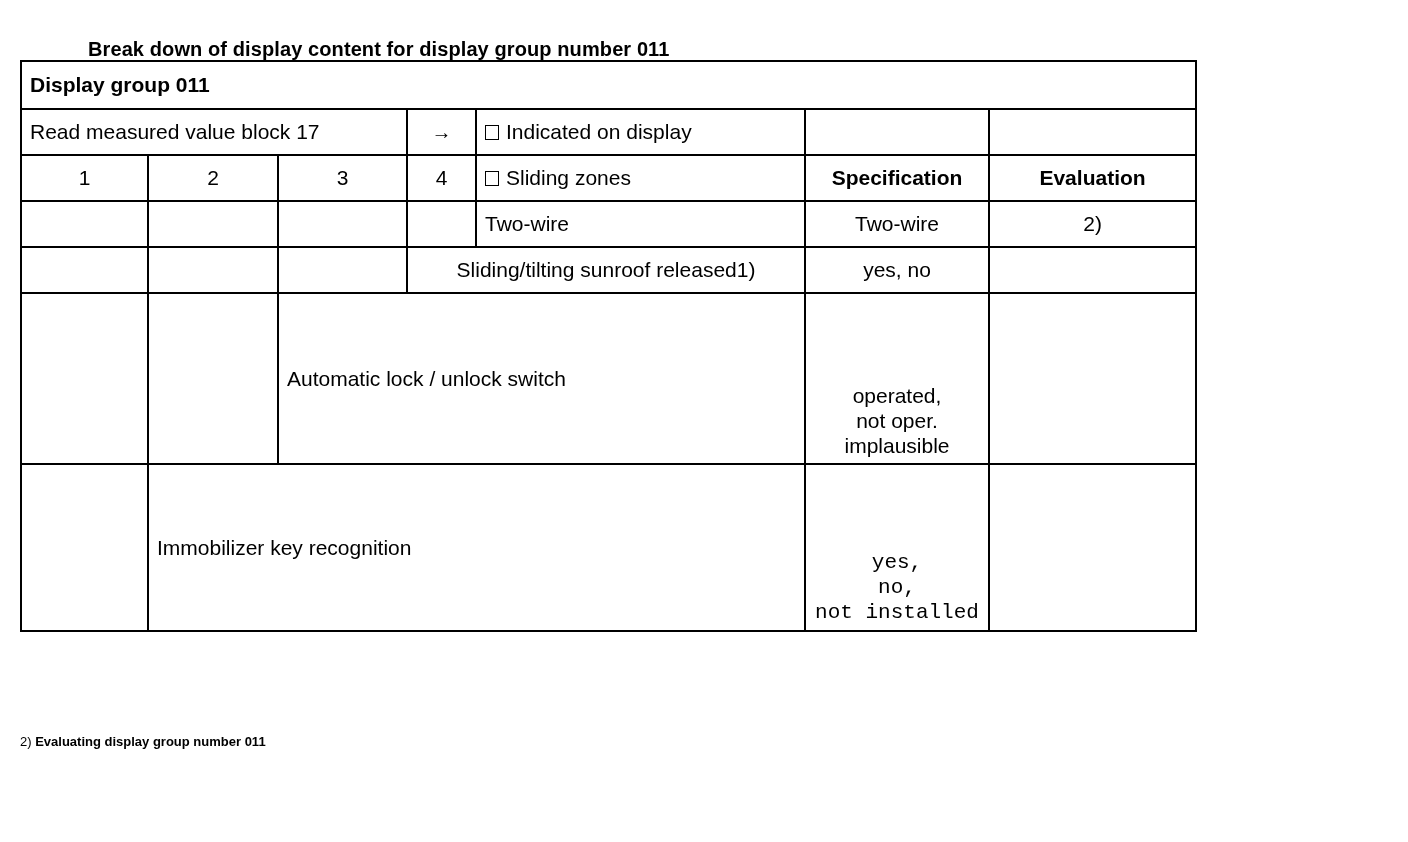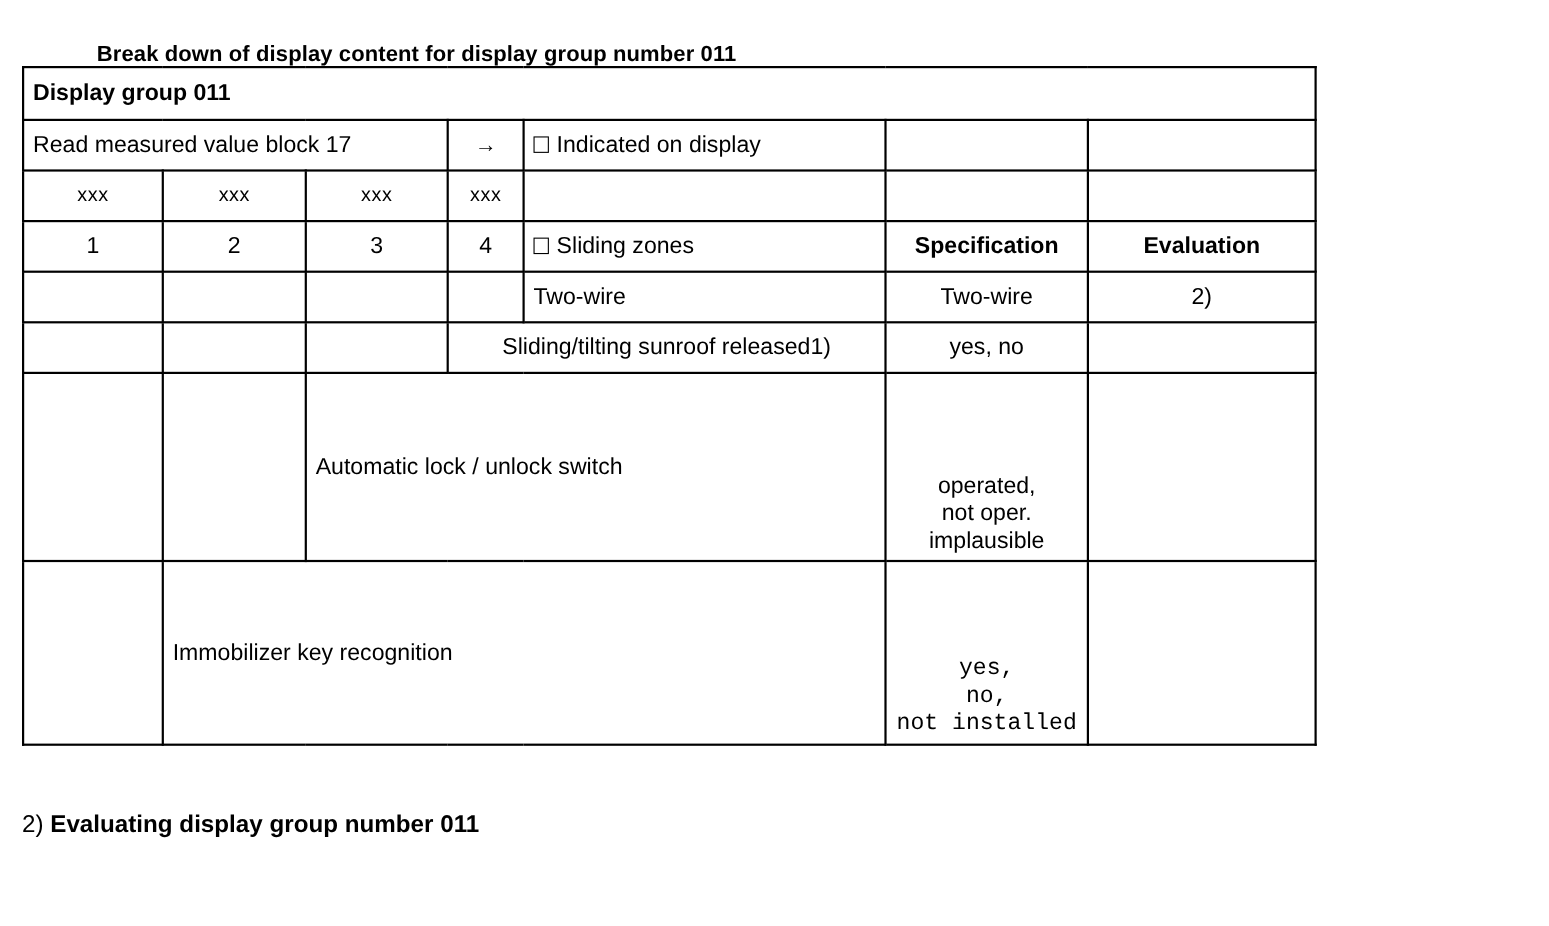--- a/index.html
+++ b/index.html
@@ -100,21 +100,21 @@
     position: absolute;
     left: 20px;
     top: 716px;
     width: 1378px;
     font-size: 19px;
     line-height: 1.45;
   }
   .fn1 { white-space: normal; }
   .fn2 {
     margin-top: 17px;
-    font-size: 22px;
+    font-size: 13px;
   }
   .fn2 .fn2-label { font-weight: normal; }
   .fn2 .fn2-text { font-weight: bold; }
 </style>
 </head>
 <body>
 
 <div class="page-title">Break down of display content for display group number 011</div>
 
 <div class="tbl-wrap">
@@ -134,29 +134,20 @@
       </tr>
 
       <tr class="r-h2">
         <td colspan="3" class="lft big">Read measured value block 17</td>
         <td class="ctr arrow">→</td>
         <td class="lft big"><span class="box-glyph"></span><span>Indicated on display</span></td>
         <td></td>
         <td></td>
       </tr>
 
-      <tr class="r-xxx">
-        <td class="ctr xxx">xxx</td>
-        <td class="ctr xxx">xxx</td>
-        <td class="ctr xxx">xxx</td>
-        <td class="ctr xxx">xxx</td>
-        <td></td>
-        <td></td>
-        <td></td>
-      </tr>
 
       <tr class="r-num">
         <td class="ctr big">1</td>
         <td class="ctr big">2</td>
         <td class="ctr big">3</td>
         <td class="ctr big">4</td>
         <td class="lft big"><span class="box-glyph"></span><span>Sliding zones</span></td>
         <td class="ctr bold big">Specification</td>
         <td class="ctr bold big">Evaluation</td>
       </tr>

